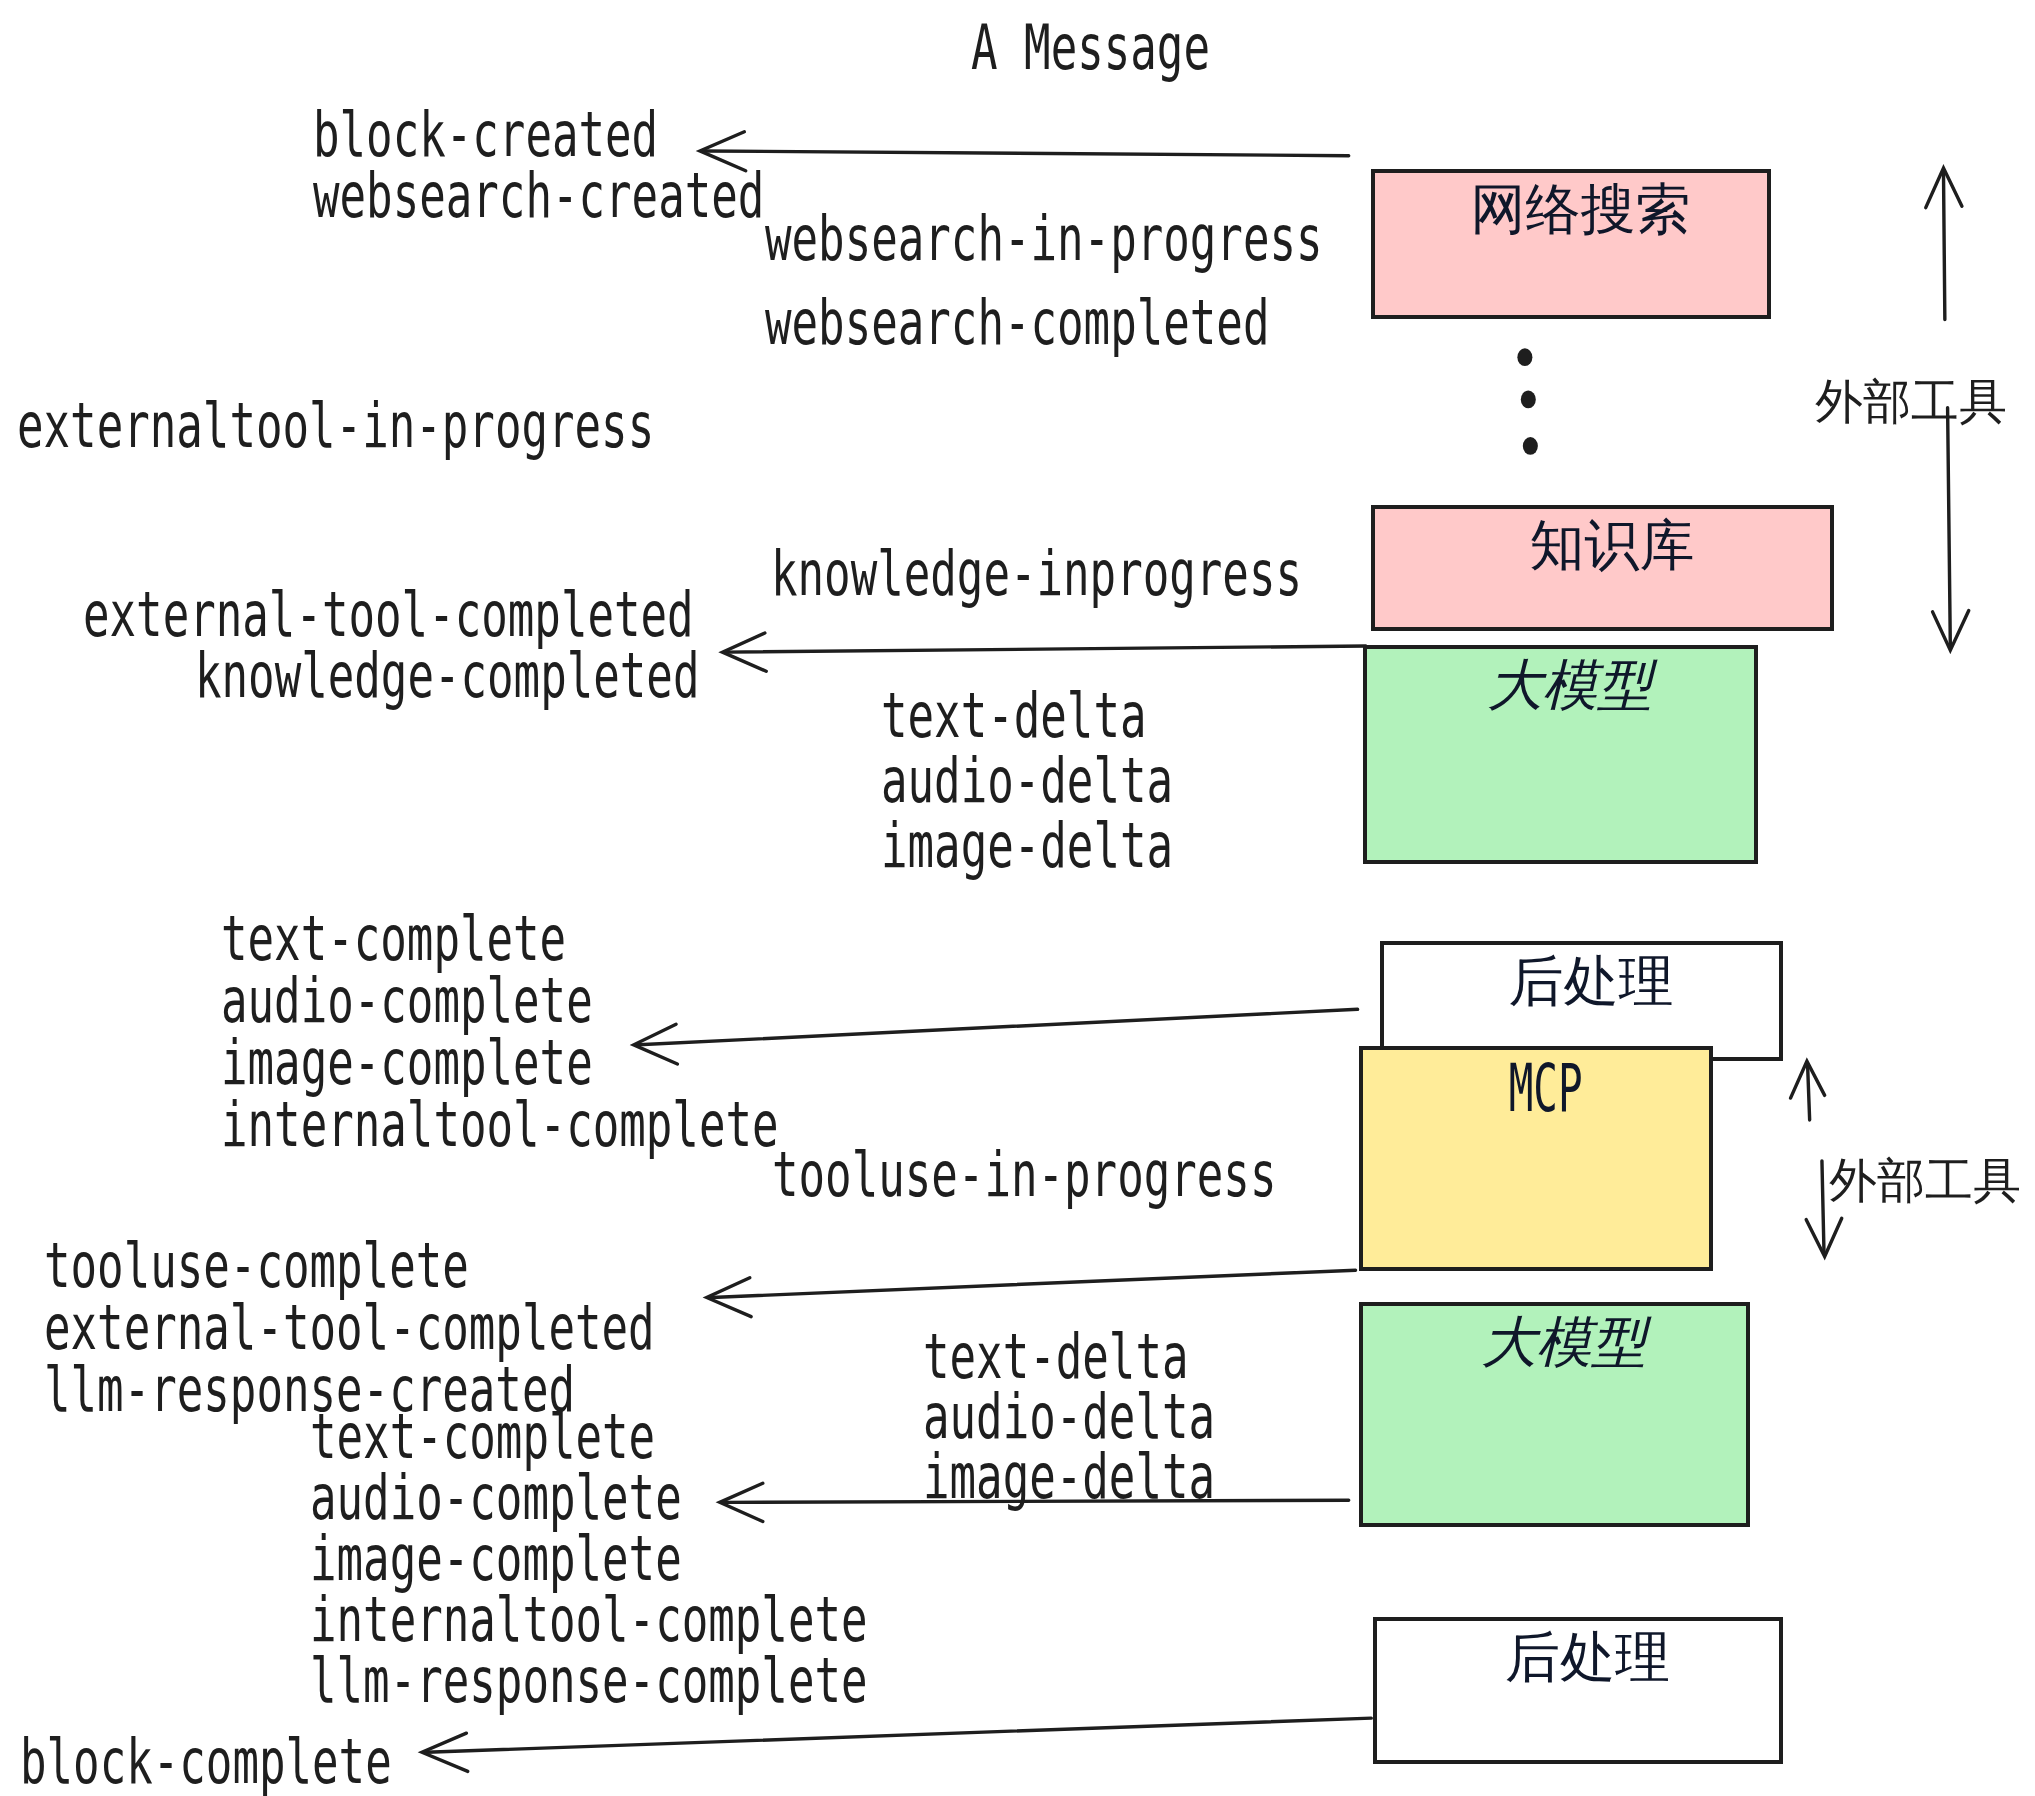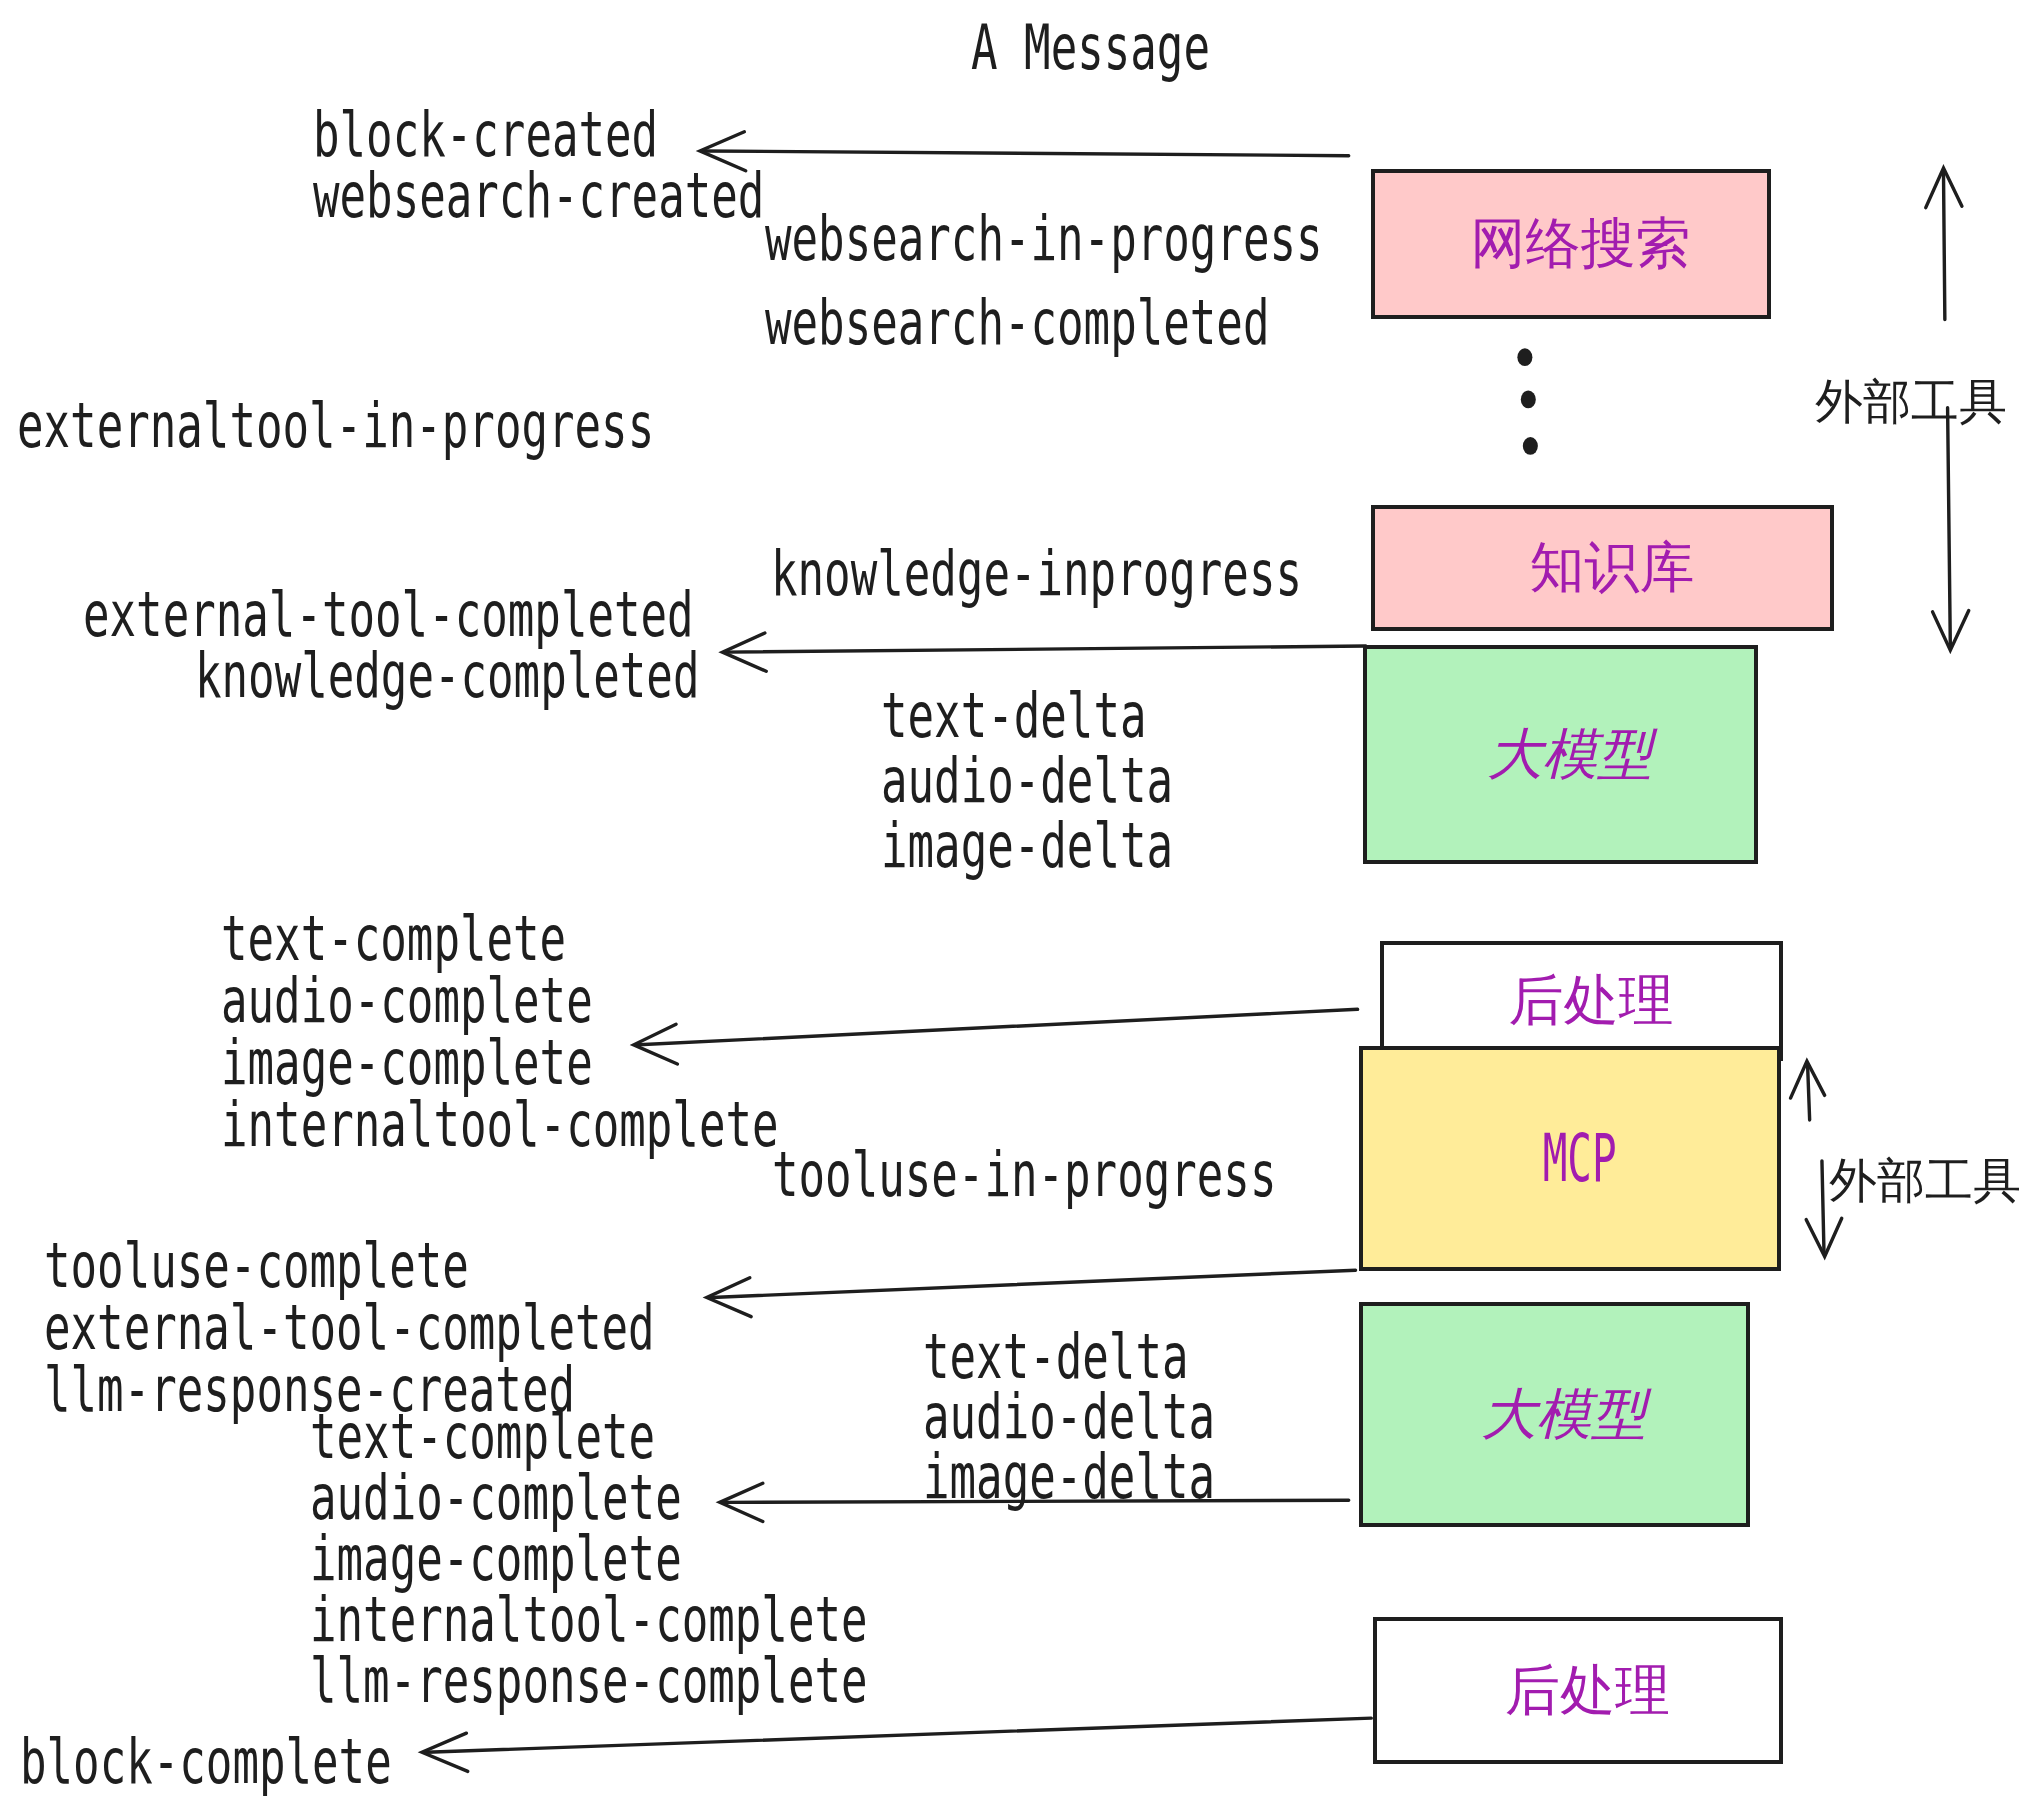--- a/index.html
+++ b/index.html
@@ -2,22 +2,22 @@
 <html style="font-size:11px"><head>
 <meta charset="utf-8">
 <style>
   html,body{margin:0;padding:0;background:#ffffff;}
   #canvas{position:relative;width:2035px;height:1796px;background:#ffffff;overflow:hidden;
           font-family:"DejaVu Sans",sans-serif;color:#1e1e1e;}
   svg.overlay{position:absolute;left:0;top:0;width:2035px;height:1796px;z-index:1;}
   .ev{position:absolute;font-family:"DejaVu Sans Mono",monospace;font-size:63px;line-height:61px;
       color:#1e1e1e;white-space:nowrap;transform:scaleX(0.7);transform-origin:left top;z-index:3;}
   .ev .ln{display:block;}
-  .bx{position:absolute;box-sizing:border-box;border:4.1px solid #1e1e1e;display:flex;align-items:center;
-      justify-content:center;font-size:55px;color:#a21caf;z-index:2;
+  .bx{position:absolute;box-sizing:border-box;border:4.1px solid #1e1e1e;display:flex;align-items:flex-start;
+      justify-content:center;font-size:55px;color:#0f172a;z-index:2;
       font-family:"DejaVu Sans","Liberation Sans",sans-serif;padding-left:19px;}
   .bx.pink{background:#ffc9c9;}
   .bx.green{background:#b2f2bb;font-style:italic;}
   .bx.yellow{background:#ffec99;}
   .bx.white{background:#ffffff;margin-top:43px;}
   .bx .mono{font-family:"DejaVu Sans Mono",monospace;font-size:66px;transform:scaleX(0.62);
       transform-origin:center center;}
   .cn{position:absolute;font-size:48px;color:#1e1e1e;white-space:nowrap;z-index:3;
       font-family:"DejaVu Sans","Liberation Sans",sans-serif;margin-top:32px;}
 </style>
@@ -86,21 +86,21 @@
   </div>
   <div class="bx pink" style="left:1371px;top:505px;width:463px;height:126px;">
     <span>知识库</span>
   </div>
   <div class="bx green" style="left:1363px;top:645px;width:395px;height:219px;">
     <span>大模型</span>
   </div>
   <div class="bx white" style="left:1380px;top:898px;width:403px;height:120px;">
     <span>后处理</span>
   </div>
-  <div class="bx yellow" style="left:1359px;top:1046px;width:422px;height:225px;">
+  <div class="bx yellow" style="left:1359px;top:1046px;width:354px;height:225px;">
     <span class="mono">MCP</span>
   </div>
   <div class="bx green" style="left:1359px;top:1302px;width:391px;height:225px;">
     <span>大模型</span>
   </div>
   <div class="bx white" style="left:1373px;top:1574px;width:410px;height:147px;">
     <span>后处理</span>
   </div>
 
   <div class="cn" style="left:1815px;top:338px;">外部工具</div>

